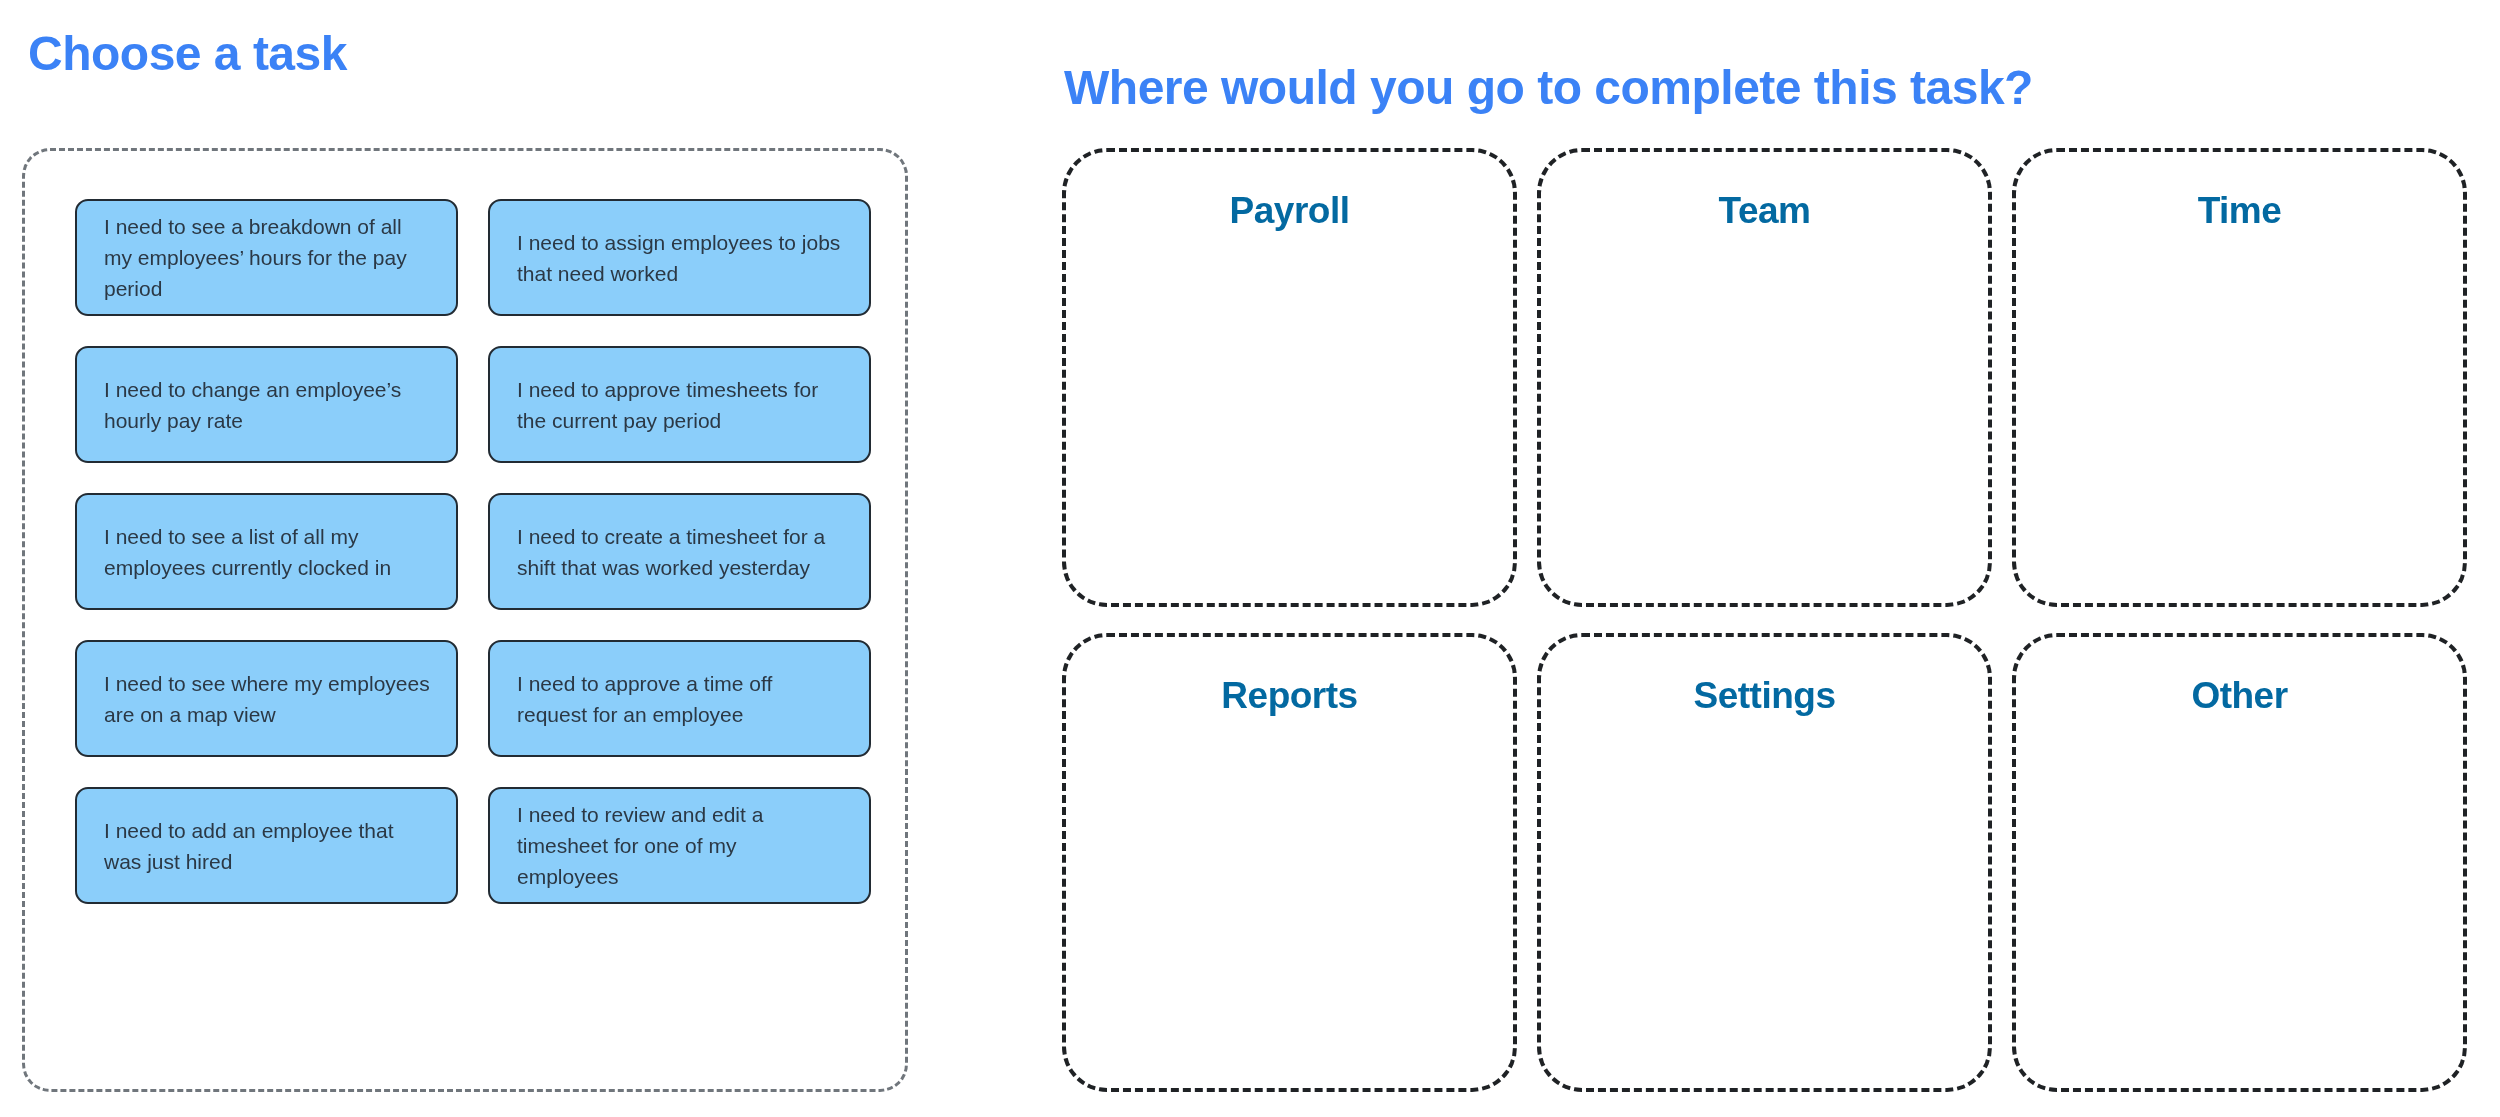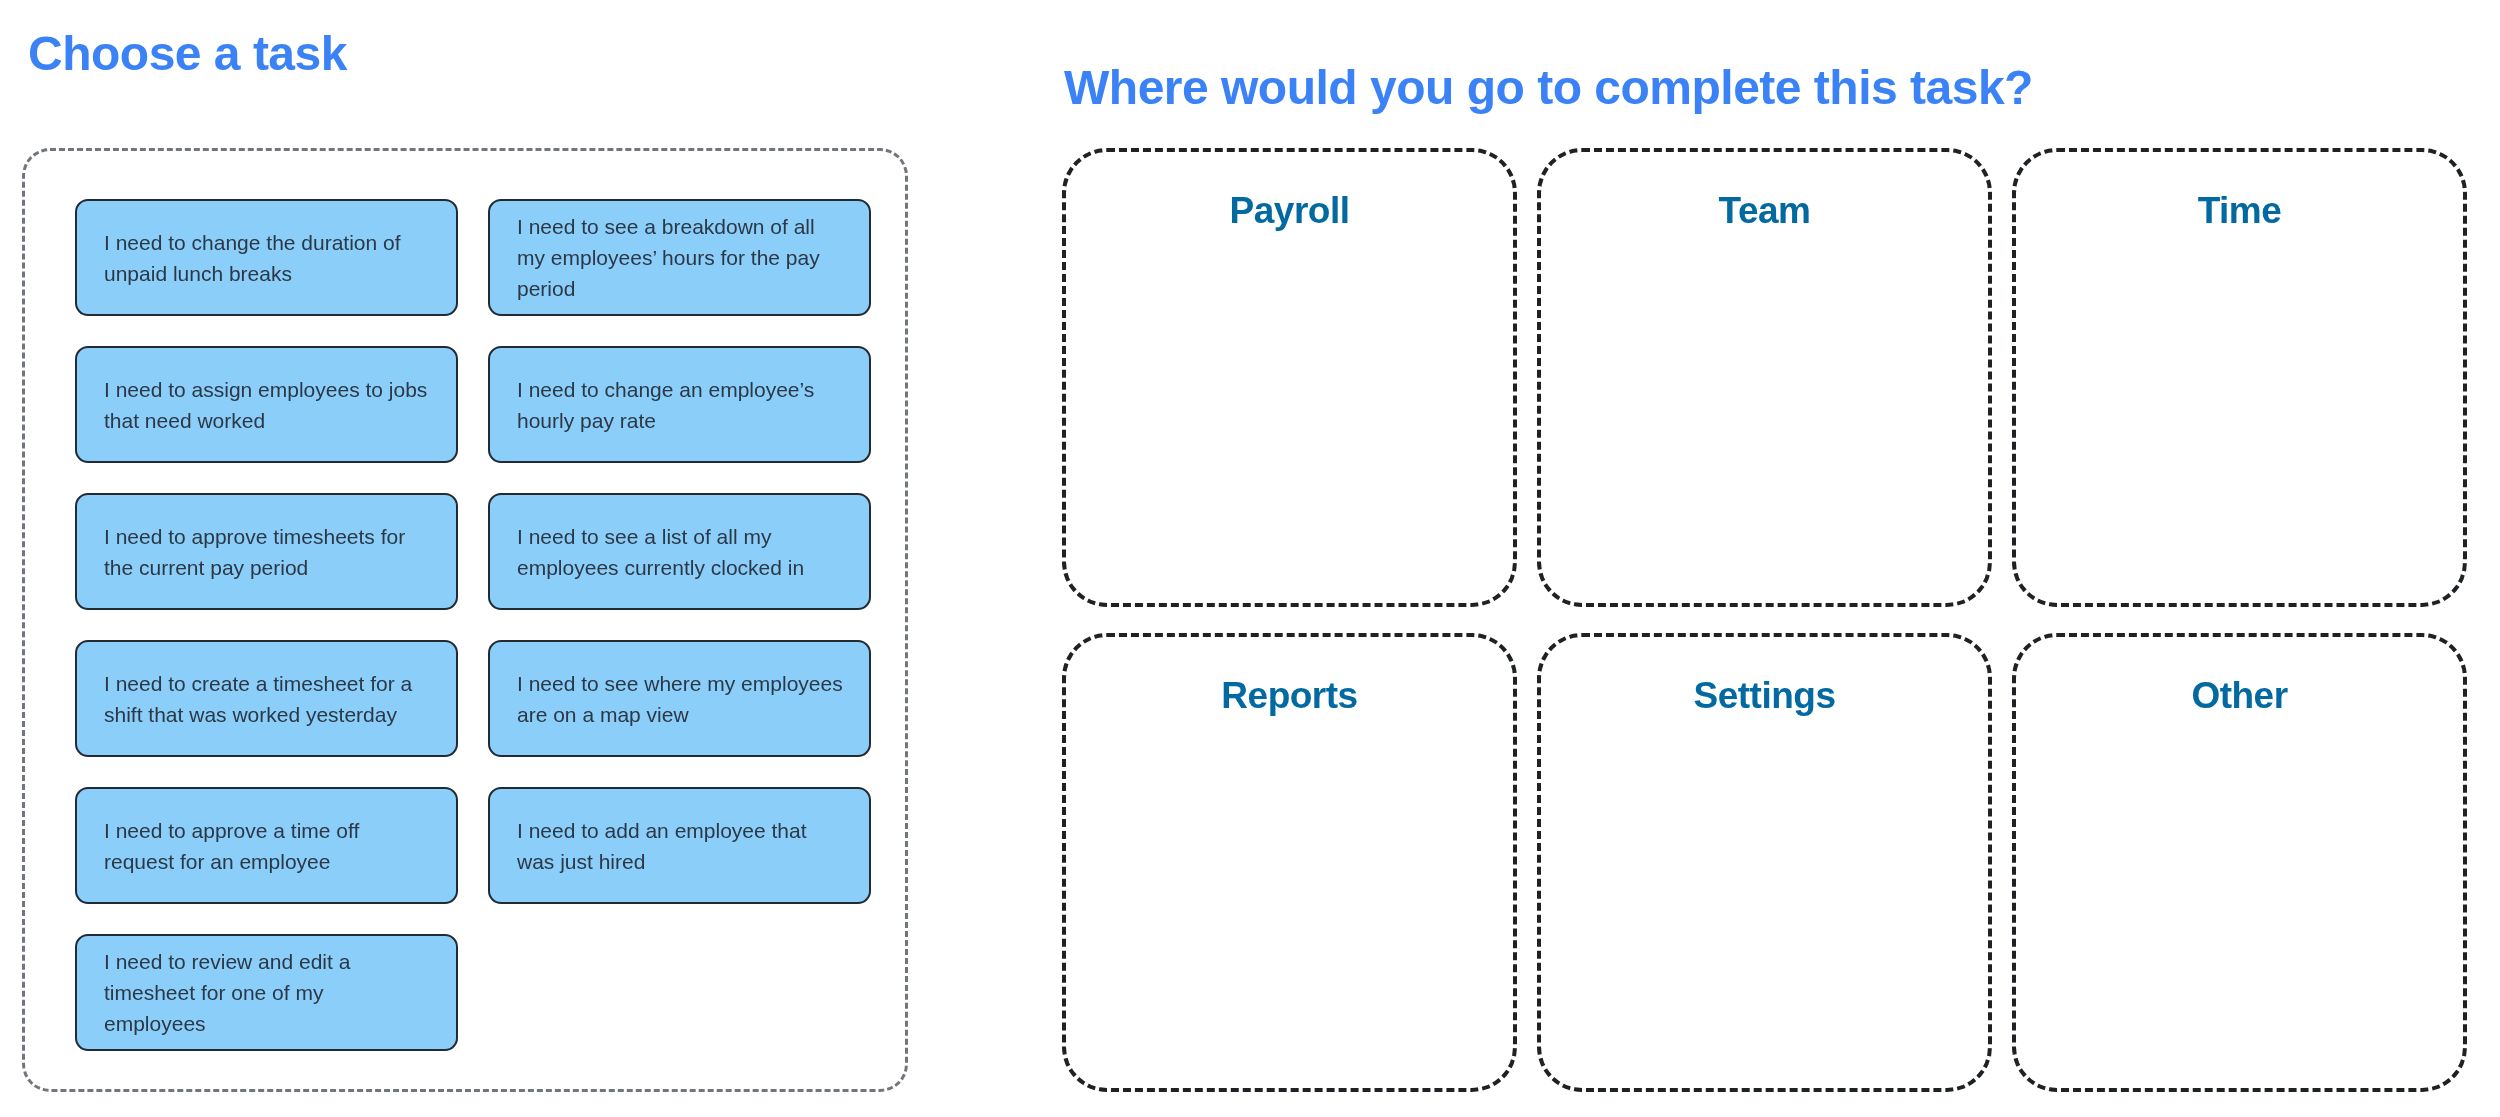--- a/index.html
+++ b/index.html
@@ -88,23 +88,20 @@
 </style>
 </head>
 <body>
 
 <h1 class="heading left-heading">Choose a task</h1>
 
 <h1 class="heading right-heading">Where would you go to complete this task?</h1>
 
 <div class="task-container" id="task-container">
     <div class="task-card">
-      <span>I need to change the duration of unpaid lunch breaks</span>
-    </div>
-    <div class="task-card">
       <span>I need to see a breakdown of all my employees’ hours for the pay period</span>
     </div>
     <div class="task-card">
       <span>I need to assign employees to jobs that need worked</span>
     </div>
     <div class="task-card">
       <span>I need to change an employee’s hourly pay rate</span>
     </div>
     <div class="task-card">
       <span>I need to approve timesheets for the current pay period</span>

